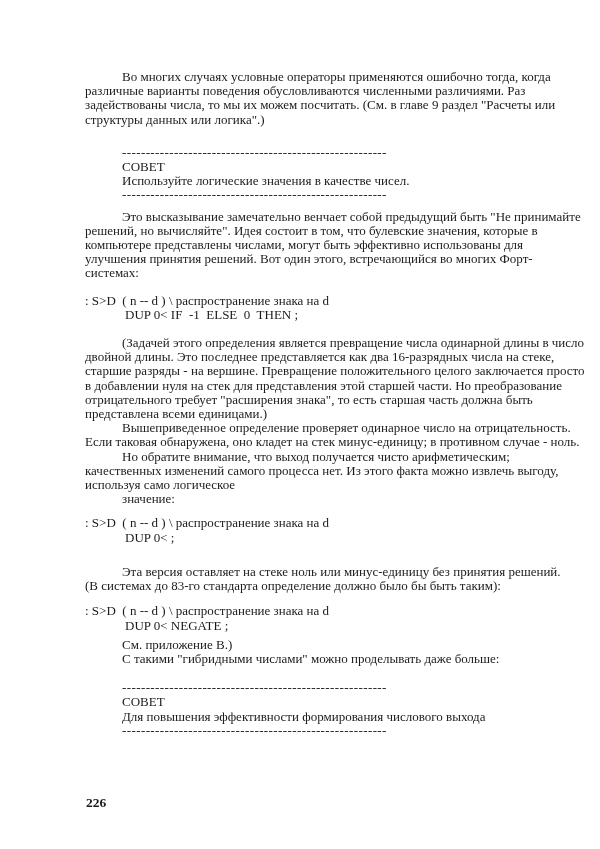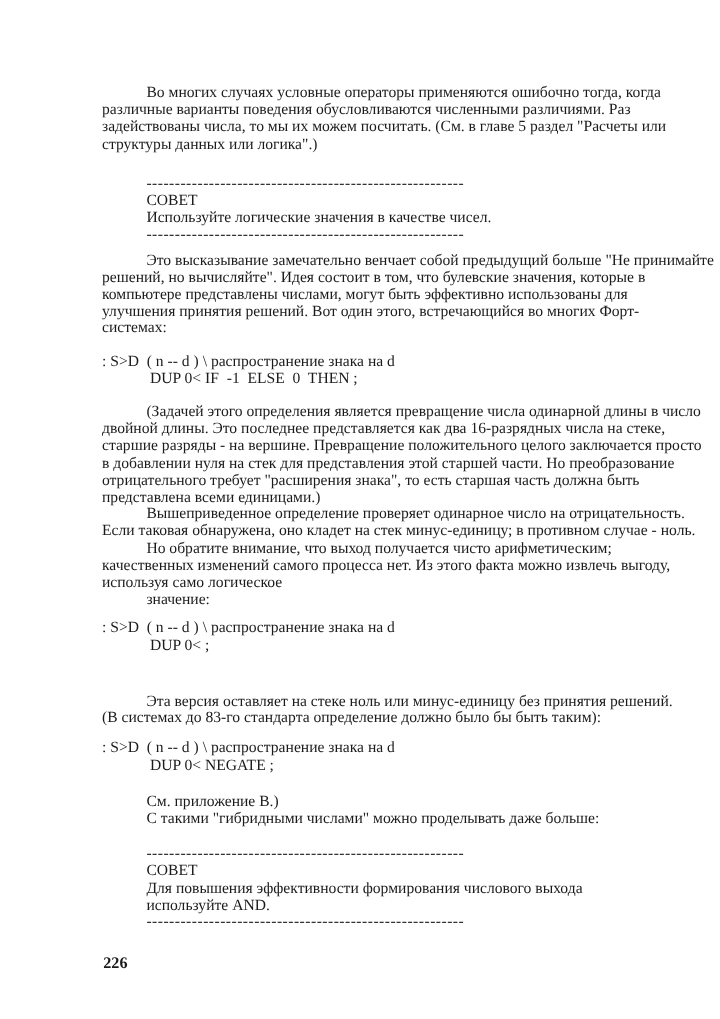--- a/index.html
+++ b/index.html
@@ -25,53 +25,53 @@
   .tip { margin-left: 37px; }
   .tip-1 { margin-top: 19px; }
   .tip-2 { margin-top: 15px; }
   .dashes { letter-spacing: 0.4px; }
   .p-2 { margin-top: 7px; }
   .code { }
   .code .l2 { margin-left: 40px; }
   .code-1 { margin-top: 13px; }
   .p-3 { margin-top: 14px; }
   .code-2 { margin-top: 10px; }
-  .p-6 { margin-top: 32px; }
+  .p-6 { margin-top: 20px; }
   .code-3 { margin-top: 11px; }
-  .p-7 { margin-top: 16px; }
+  .p-7 { margin-top: 5px; }
   .pageno {
     position: absolute;
     left: 86px;
     top: 795px;
     font-size: 13.5px;
     font-weight: bold;
   }
 </style>
 </head>
 <body>
 
 <div class="page">
   <div class="body-text">
 
     <div class="para p-1">
       <div class="ln indent">Во многих случаях условные операторы применяются ошибочно тогда, когда</div>
       <div class="ln">различные варианты поведения обусловливаются численными различиями. Раз</div>
-      <div class="ln">задействованы числа, то мы их можем посчитать. (См. в главе 5 раздел "Расчеты или</div>
+      <div class="ln">задействованы числа, то мы их можем посчитать. (См. в главе 9 раздел "Расчеты или</div>
       <div class="ln">структуры данных или логика".)</div>
     </div>
 
     <div class="tip tip-1">
       <div class="ln dashes">--------------------------------------------------------</div>
       <div class="ln">СОВЕТ</div>
       <div class="ln">Используйте логические значения в качестве чисел.</div>
       <div class="ln dashes">--------------------------------------------------------</div>
     </div>
 
     <div class="para p-2">
-      <div class="ln indent">Это высказывание замечательно венчает собой предыдущий больше "Не принимайте</div>
+      <div class="ln indent">Это высказывание замечательно венчает собой предыдущий быть "Не принимайте</div>
       <div class="ln">решений, но вычисляйте". Идея состоит в том, что булевские значения, которые в</div>
       <div class="ln">компьютере представлены числами, могут быть эффективно использованы для</div>
       <div class="ln">улучшения принятия решений. Вот один этого, встречающийся во многих Форт-</div>
       <div class="ln">системах:</div>
     </div>
 
     <div class="code code-1">
       <div class="ln">: S&gt;D  ( n -- d ) \ распространение знака на d</div>
       <div class="ln l2">DUP 0&lt; IF  -1  ELSE  0  THEN ;</div>
     </div>
@@ -114,20 +114,19 @@
 
     <div class="para p-7">
       <div class="ln indent">См. приложение В.)</div>
       <div class="ln indent">С такими "гибридными числами" можно проделывать даже больше:</div>
     </div>
 
     <div class="tip tip-2">
       <div class="ln dashes">--------------------------------------------------------</div>
       <div class="ln">СОВЕТ</div>
       <div class="ln">Для повышения эффективности формирования числового выхода</div>
-      <div class="ln">используйте AND.</div>
       <div class="ln dashes">--------------------------------------------------------</div>
     </div>
 
   </div>
 
   <div class="pageno">226</div>
 </div>
 
 </body></html>

